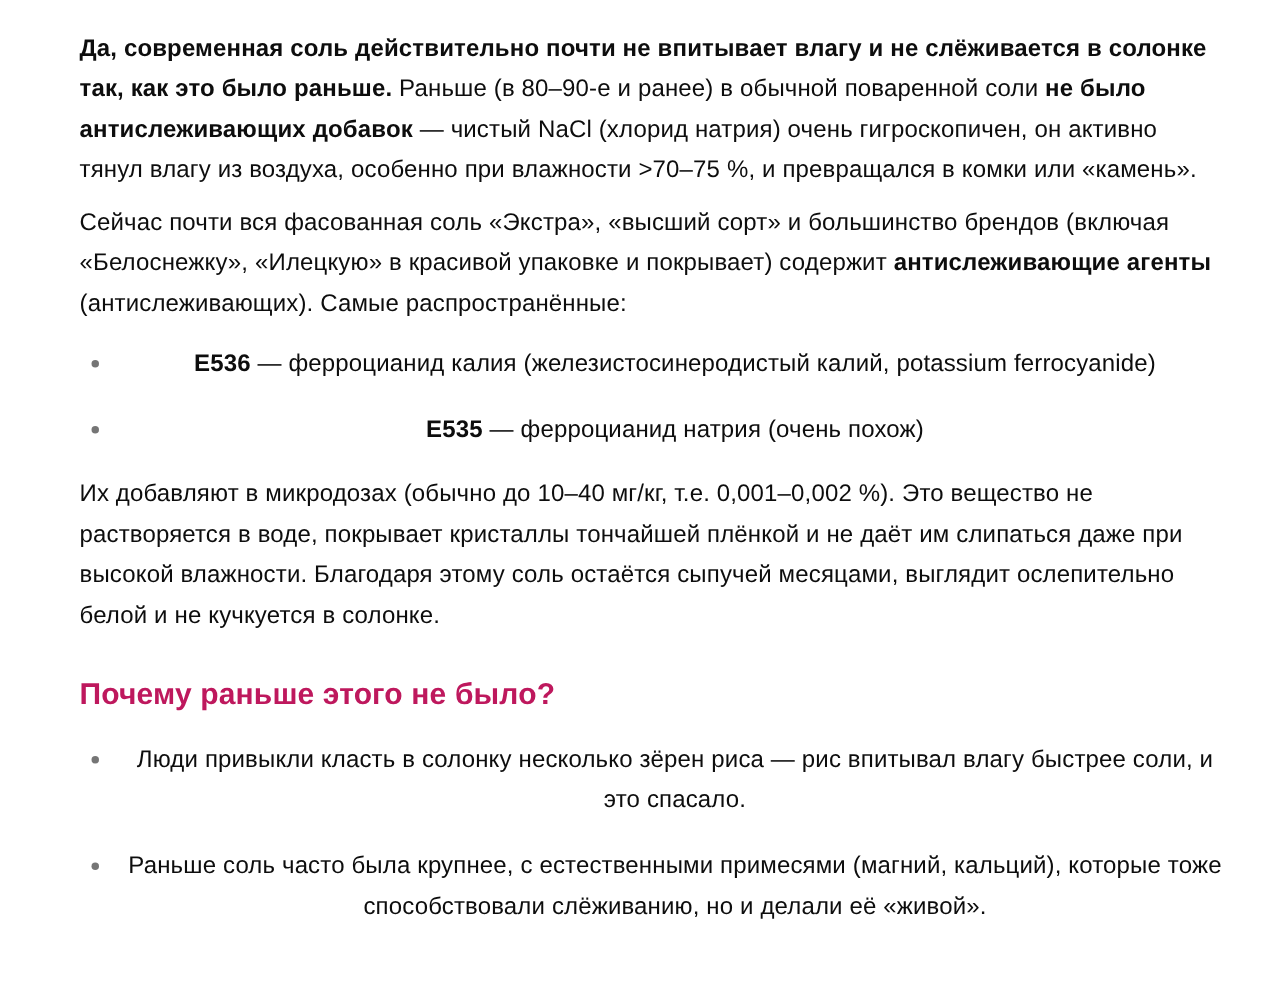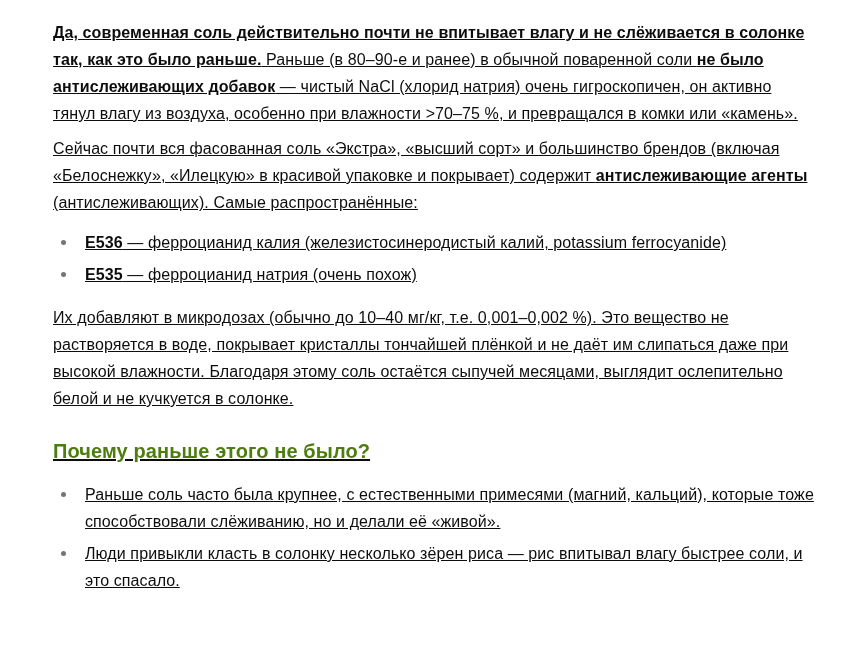--- a/index.html
+++ b/index.html
@@ -10,53 +10,53 @@
     overflow: hidden;
   }
   body {
     font-family: "Liberation Sans", "DejaVu Sans", sans-serif;
     color: #0d0d0d;
   }
   .answer {
     width: 844px;
     height: 664px;
     padding: 19px 29px 0 53px;
-    text-decoration: underline;
   }
   .answer p {
     font-size: 16px;
     line-height: 27px;
     margin: 0 0 8px 0;
     letter-spacing: 0.1px;
   }
   .answer b, .answer strong {
     font-weight: 700;
   }
   h3.section-heading {
     font-size: 20px;
     line-height: 30px;
     font-weight: 700;
     margin: 24px 0 15px 0;
-    color: #4d7c0f;
+    color: #be185d;
     letter-spacing: 0.1px;
   }
   ul.bullet-list {
     list-style: none;
     margin: 13px 0 16px 0;
     padding: 0;
+    text-align: center;
   }
   ul.bullet-list li {
     position: relative;
     padding-left: 32px;
     font-size: 16px;
     line-height: 27px;
     letter-spacing: 0.1px;
   }
   ul.bullet-list li + li {
-    margin-top: 5px;
+    margin-top: 17px;
   }
   ul.bullet-list li::before {
     content: "";
     position: absolute;
     left: 8px;
     top: 11px;
     width: 5px;
     height: 5px;
     border-radius: 50%;
     background: #757575;
@@ -82,17 +82,17 @@
     <li>
       <b>Е535</b><span> — ферроцианид натрия (очень похож)</span>
     </li>
   </ul>
 
   <p>Их добавляют в микродозах (обычно до 10–40 мг/кг, т.е. 0,001–0,002 %). Это вещество не растворяется в воде, покрывает кристаллы тончайшей плёнкой и не даёт им слипаться даже при высокой влажности. Благодаря этому соль остаётся сыпучей месяцами, выглядит ослепительно белой и не кучкуется в солонке.</p>
 
   <h3 class="section-heading">Почему раньше этого не было?</h3>
 
   <ul class="bullet-list">
+    <li>Люди привыкли класть в солонку несколько зёрен риса — рис впитывал влагу быстрее соли, и это спасало.</li>
     <li>Раньше соль часто была крупнее, с естественными примесями (магний, кальций), которые тоже способствовали слёживанию, но и делали её «живой».</li>
-    <li>Люди привыкли класть в солонку несколько зёрен риса — рис впитывал влагу быстрее соли, и это спасало.</li>
   </ul>
 
 </main>
 
 </body></html>

